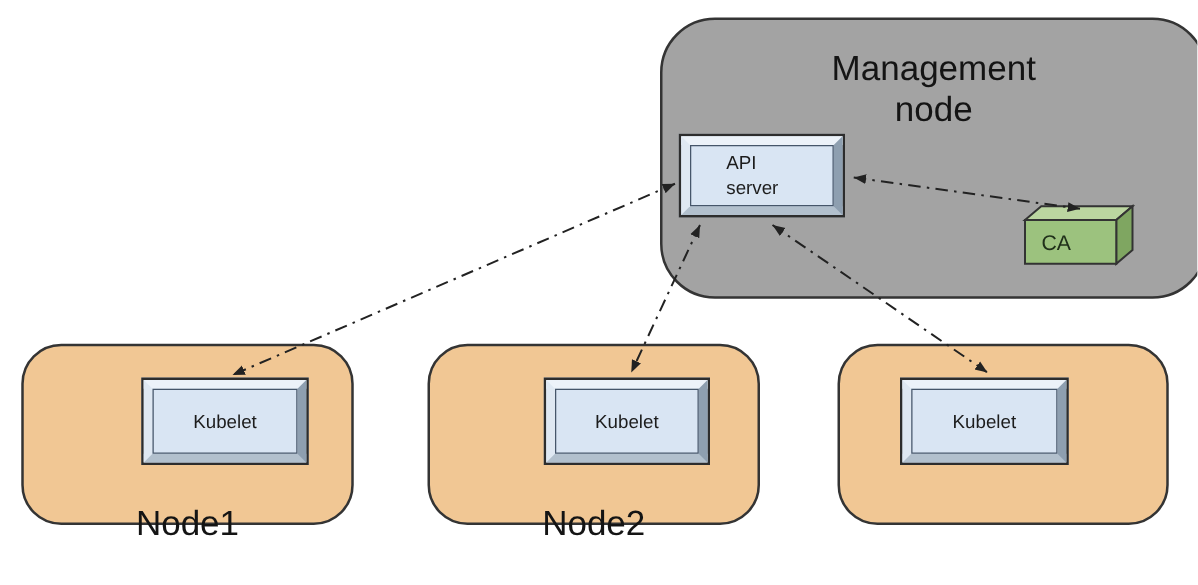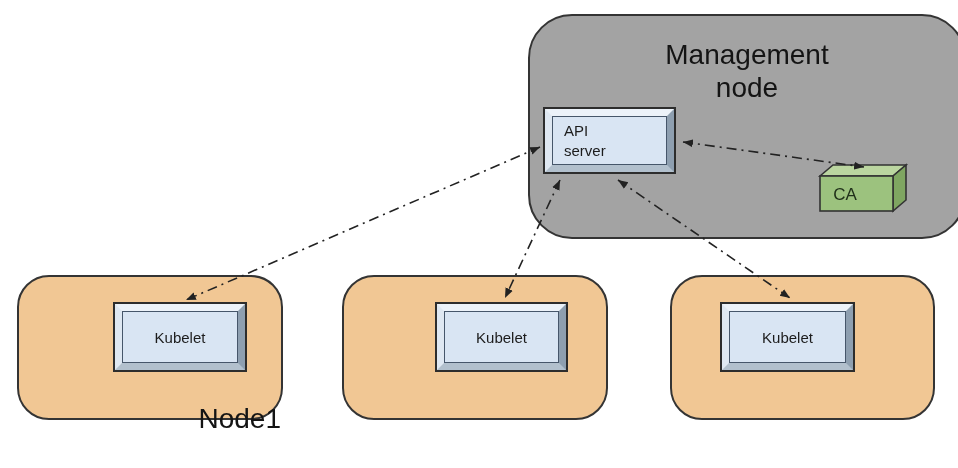--- a/index.html
+++ b/index.html
@@ -22,37 +22,37 @@
     position:absolute; left:0; top:22px; width:100%;
     text-align:center; font-size:28px; line-height:33px;
     white-space:pre-line; color:#141414;
   }
   .worker { border-radius:32px; background:#F1C794; top:275px; height:145px; }
   .node1 { left:17px;  width:266px; }
   .node2 { left:342px; width:266px; }
   .node3 { left:670px; width:265px; }
   .node-label {
     position:absolute; left:0; top:126px; width:100%;
-    text-align:right; font-size:28px; color:#141414;
+    text-align:center; font-size:28px; color:#141414;
   }
   
   .keycap { position:absolute; box-sizing:border-box; border:2px solid #2d2d2d; background:#cfd9e4; }
   .keycap .bevel {
     position:absolute; inset:0; box-sizing:border-box;
     border:7px solid;
     border-color:#ecf2f9 #8e9fb0 #b2c0cd #dfe8f2;
   }
   .keycap .face {
     position:absolute; inset:7px; box-sizing:border-box;
     background:#D9E5F3; border:1px solid #46566a;
     display:flex; align-items:center; justify-content:center;
     font-size:15px; color:#1c1c1c;
   }
   .api-box { left:543px; top:107px; width:133px; height:67px; }
-  .api-box .face { justify-content:flex-start; padding-left:11px;
+  .api-box .face { justify-content:flex-start; padding-left:28px;
     white-space:pre-line; line-height:1.3; }
   
   .ca-svg { position:absolute; left:815px; top:158px; }
   .arrows { position:absolute; left:0; top:0; pointer-events:none; }
   .ca-text { font-family:"Liberation Sans", sans-serif; font-size:17px; fill:#20301a; }
 </style>
 </head>
 <body>
 
 <div class="canvas">
@@ -81,20 +81,21 @@
       <div class="face">Kubelet</div>
     </div>
     <div class="node-label">Node1</div>
   </div>
 
   <div class="rnode worker node2">
     <div class="keycap" style="left:91px; top:25px; width:133px; height:70px;">
       <div class="bevel"></div>
       <div class="face">Kubelet</div>
     </div>
+    <div class="node-label">Node2</div>
   </div>
 
   <div class="rnode worker node3">
     <div class="keycap" style="left:48px; top:25px; width:135px; height:70px;">
       <div class="bevel"></div>
       <div class="face">Kubelet</div>
     </div>
   </div>
 
   <svg class="arrows" width="958" height="468" viewBox="0 0 958 468">

